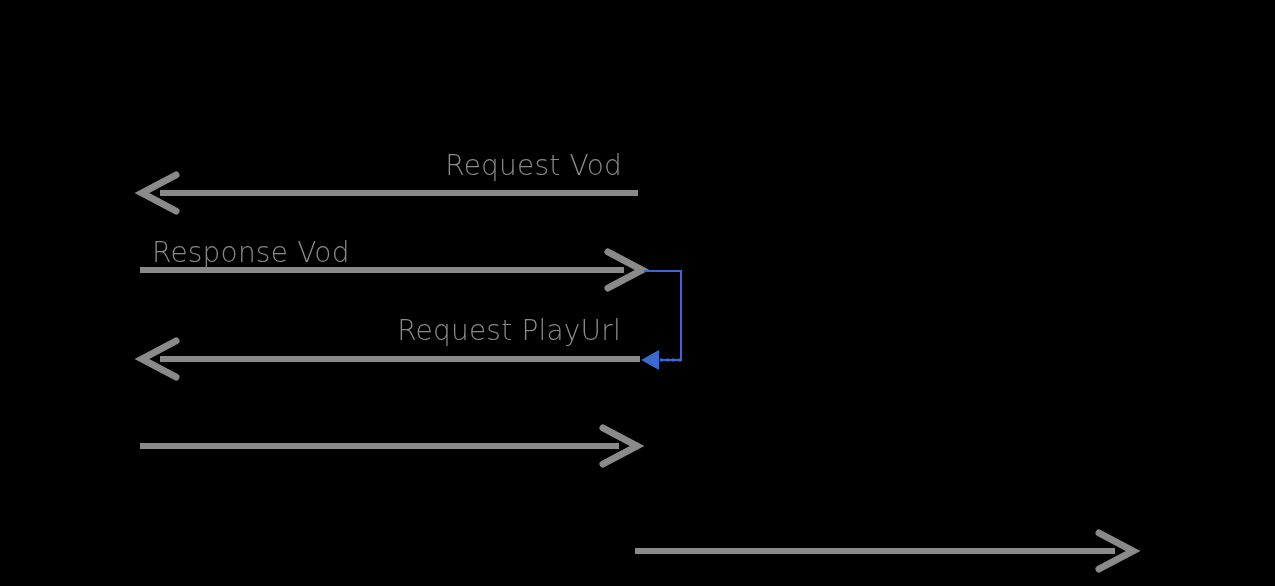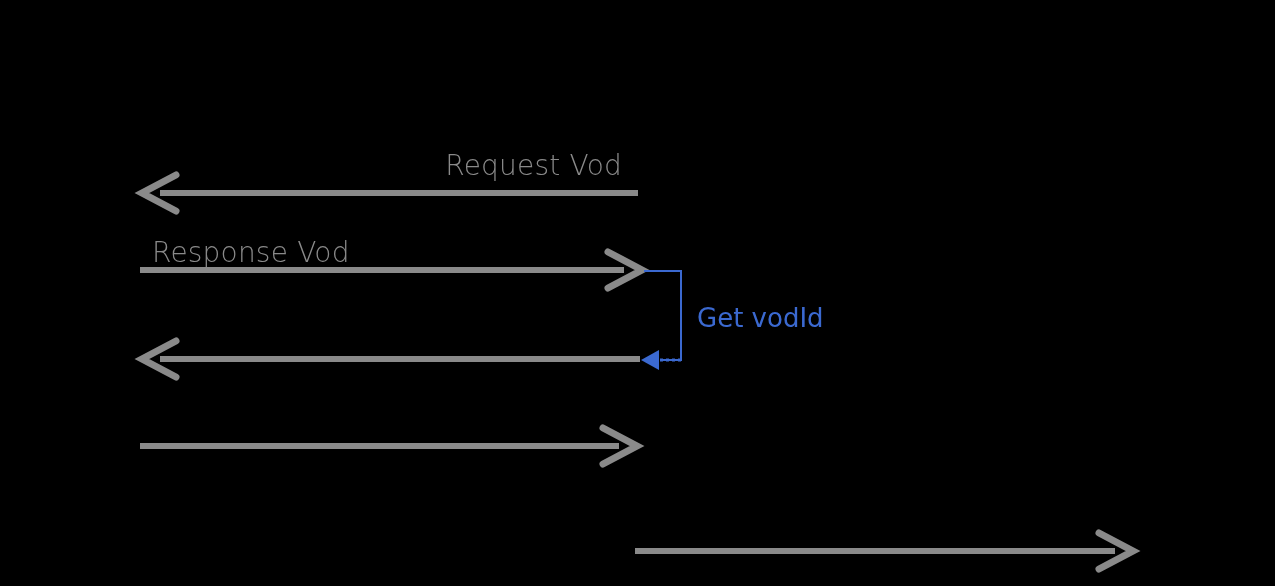--- a/index.html
+++ b/index.html
@@ -84,18 +84,18 @@
     <g>
       <line x1="635" y1="551" x2="1115" y2="551" stroke="#8a8a8a" stroke-width="6" stroke-linecap="butt"></line>
       <polyline points="1099,533 1133,551 1099,569" fill="none" stroke="#8a8a8a" stroke-width="7" stroke-linecap="round" stroke-linejoin="miter"></polyline>
     </g>
   </svg>
 
   <div class="msg-label right-align" style="right:653px; top:152px;">Request Vod</div>
 
   <div class="msg-label" style="left:152px; top:230px;margin-top:9px;">Response Vod</div>
 
+  <div class="msg-label right-align" style="right:654px; top:317px;">Request PlayUrl</div>
 
 
 
-  <div class="note-label" style="left:697px; top:305px;">Get vodId</div>
 
 </div>
 
 </body></html>

